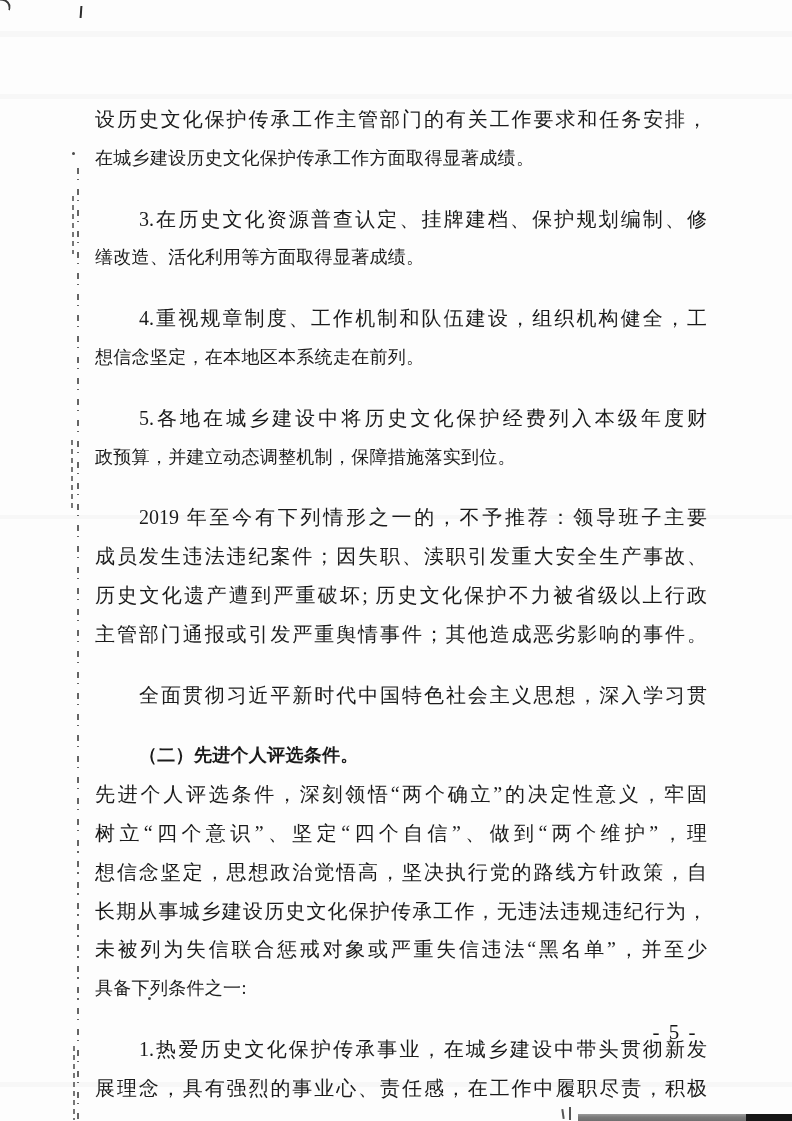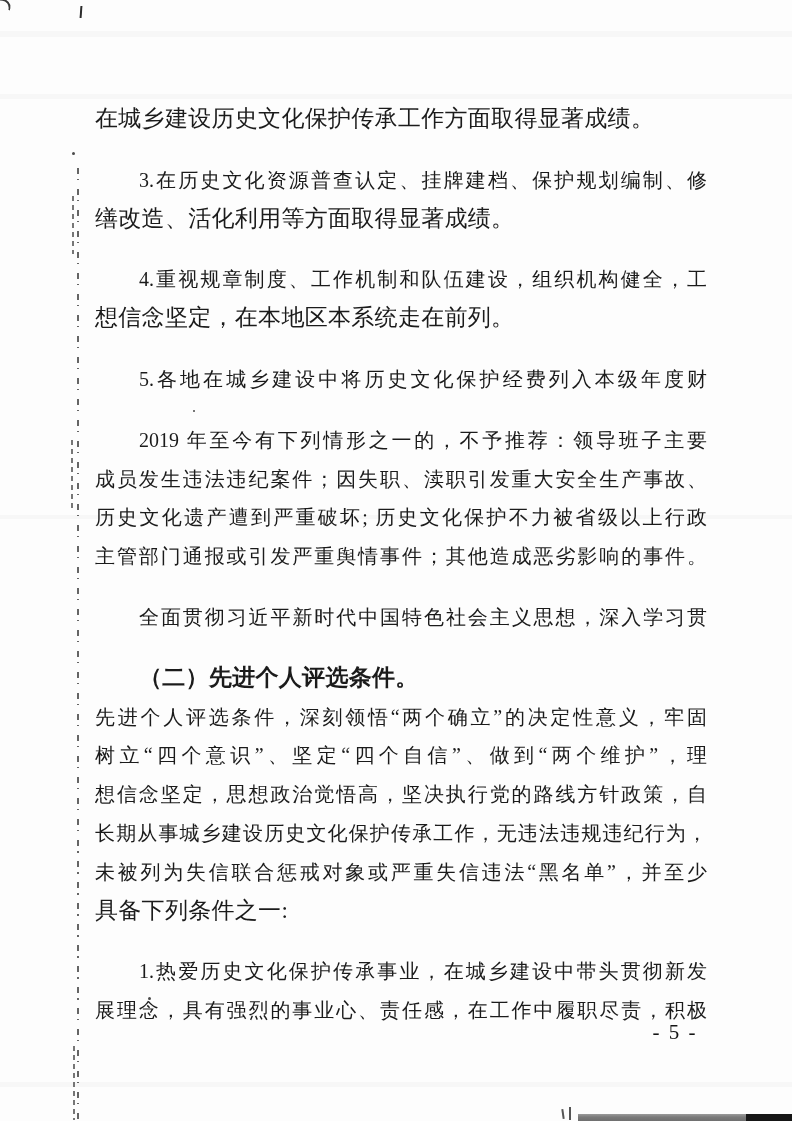--- a/index.html
+++ b/index.html
@@ -26,21 +26,21 @@
 
   
   #textblock {
     position: absolute;
     left: 95px; top: 100px;
     width: 612px;
   }
   .line {
     height: 38.8px;
     line-height: 38.8px;
-    font-size: 23px;
+    font-size: 18px;
     white-space: nowrap;
     letter-spacing: 0.3px;
   }
   .line.fill {
     white-space: normal;
     font-size: 20px;
     letter-spacing: normal;
     text-align: justify;
     text-align-last: justify;
     overflow: hidden;
@@ -129,26 +129,28 @@
   <div class="left-dash-line"></div>
   <div class="left-dash-extra ex1"></div>
   <div class="left-dash-extra ex2"></div>
   <div class="left-dash-extra ex3"></div>
   <div class="speck sp1"></div>
   <div class="speck sp2"></div>
   <div class="speck sp3"></div>
   <div class="speck sp4"></div>
 
   <div id="textblock">
+      <div class="line fill">设历史文化保护传承工作主管部门的有关工作要求和任务安排，</div>
       <div class="line">在城乡建设历史文化保护传承工作方面取得显著成绩。</div>
       <div class="line indent fill">3.在历史文化资源普查认定、挂牌建档、保护规划编制、修</div>
       <div class="line">缮改造、活化利用等方面取得显著成绩。</div>
       <div class="line indent fill">4.重视规章制度、工作机制和队伍建设，组织机构健全，工</div>
       <div class="line">想信念坚定，在本地区本系统走在前列。</div>
       <div class="line indent fill">5.各地在城乡建设中将历史文化保护经费列入本级年度财</div>
+      <div class="line">政预算，并建立动态调整机制，保障措施落实到位。</div>
       <div class="line indent fill">2019 年至今有下列情形之一的，不予推荐：领导班子主要</div>
       <div class="line fill">成员发生违法违纪案件；因失职、渎职引发重大安全生产事故、</div>
       <div class="line fill">历史文化遗产遭到严重破坏; 历史文化保护不力被省级以上行政</div>
       <div class="line fill">主管部门通报或引发严重舆情事件；其他造成恶劣影响的事件。</div>
       <div class="line indent fill">全面贯彻习近平新时代中国特色社会主义思想，深入学习贯</div>
       <div class="line indent bold">（二）先进个人评选条件。</div>
       <div class="line fill">先进个人评选条件，深刻领悟“两个确立”的决定性意义，牢固</div>
       <div class="line fill">树立“四个意识”、坚定“四个自信”、做到“两个维护”，理</div>
       <div class="line fill">想信念坚定，思想政治觉悟高，坚决执行党的路线方针政策，自</div>
       <div class="line fill">长期从事城乡建设历史文化保护传承工作，无违法违规违纪行为，</div>

